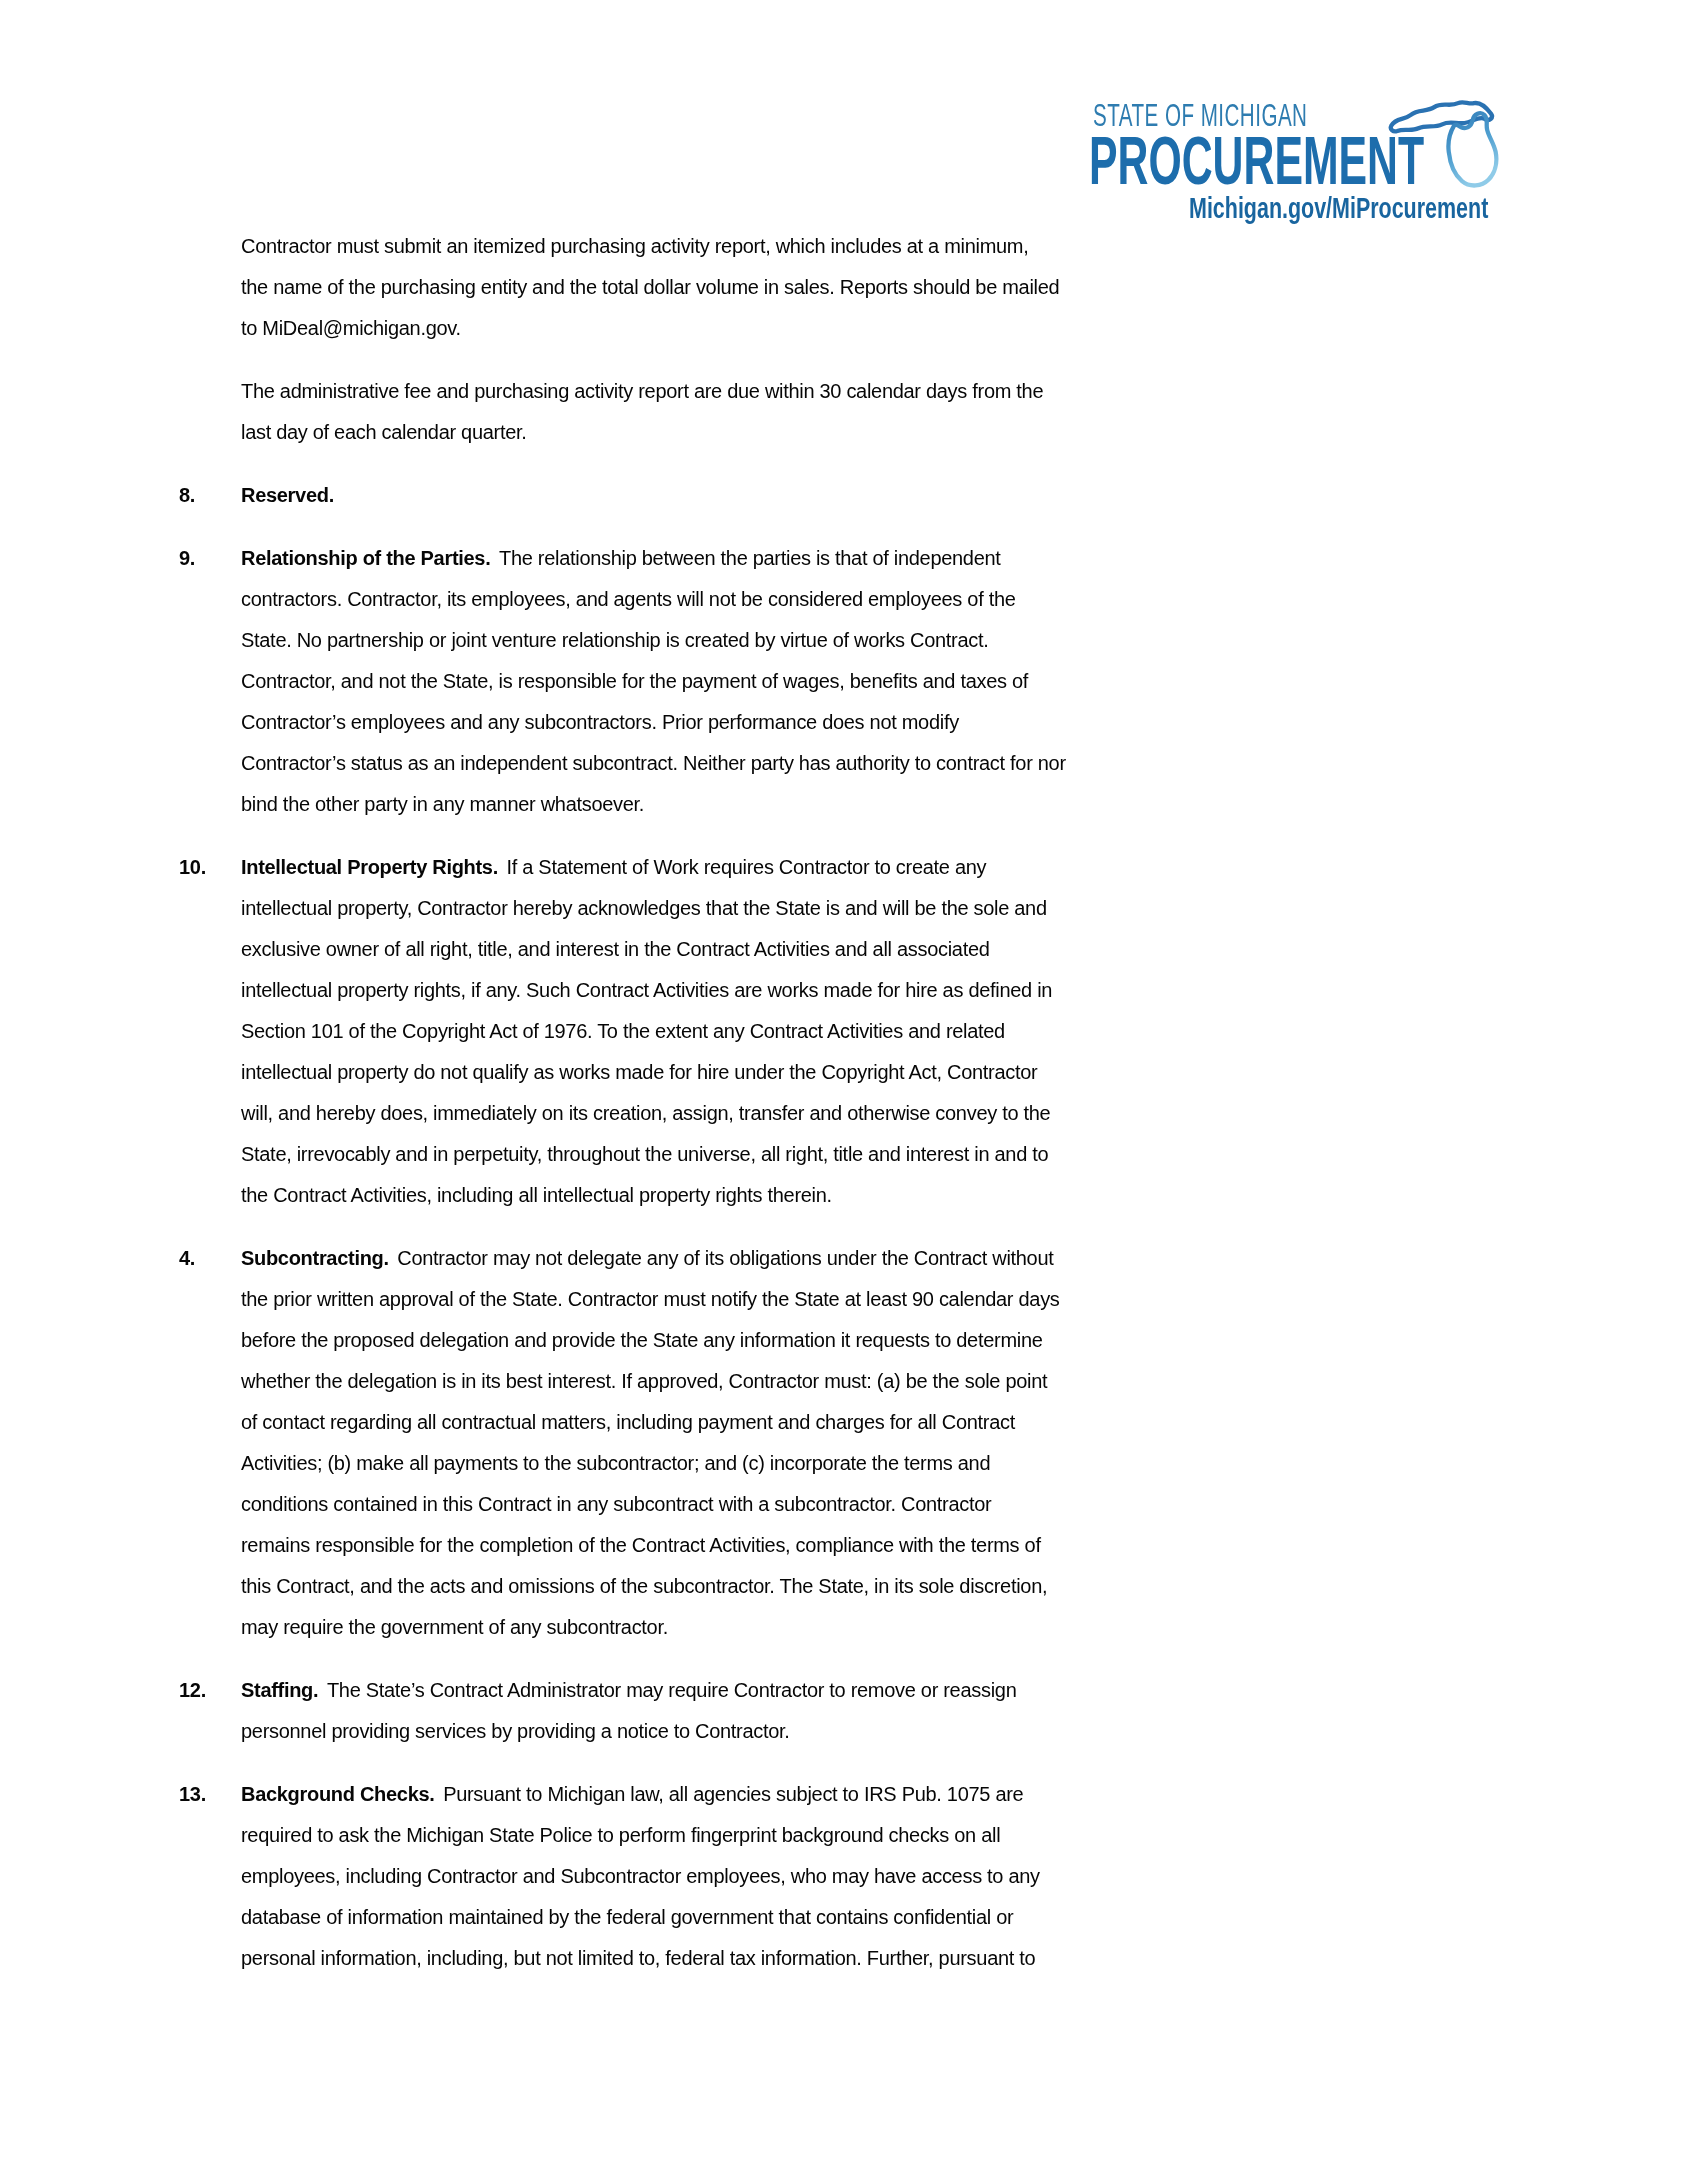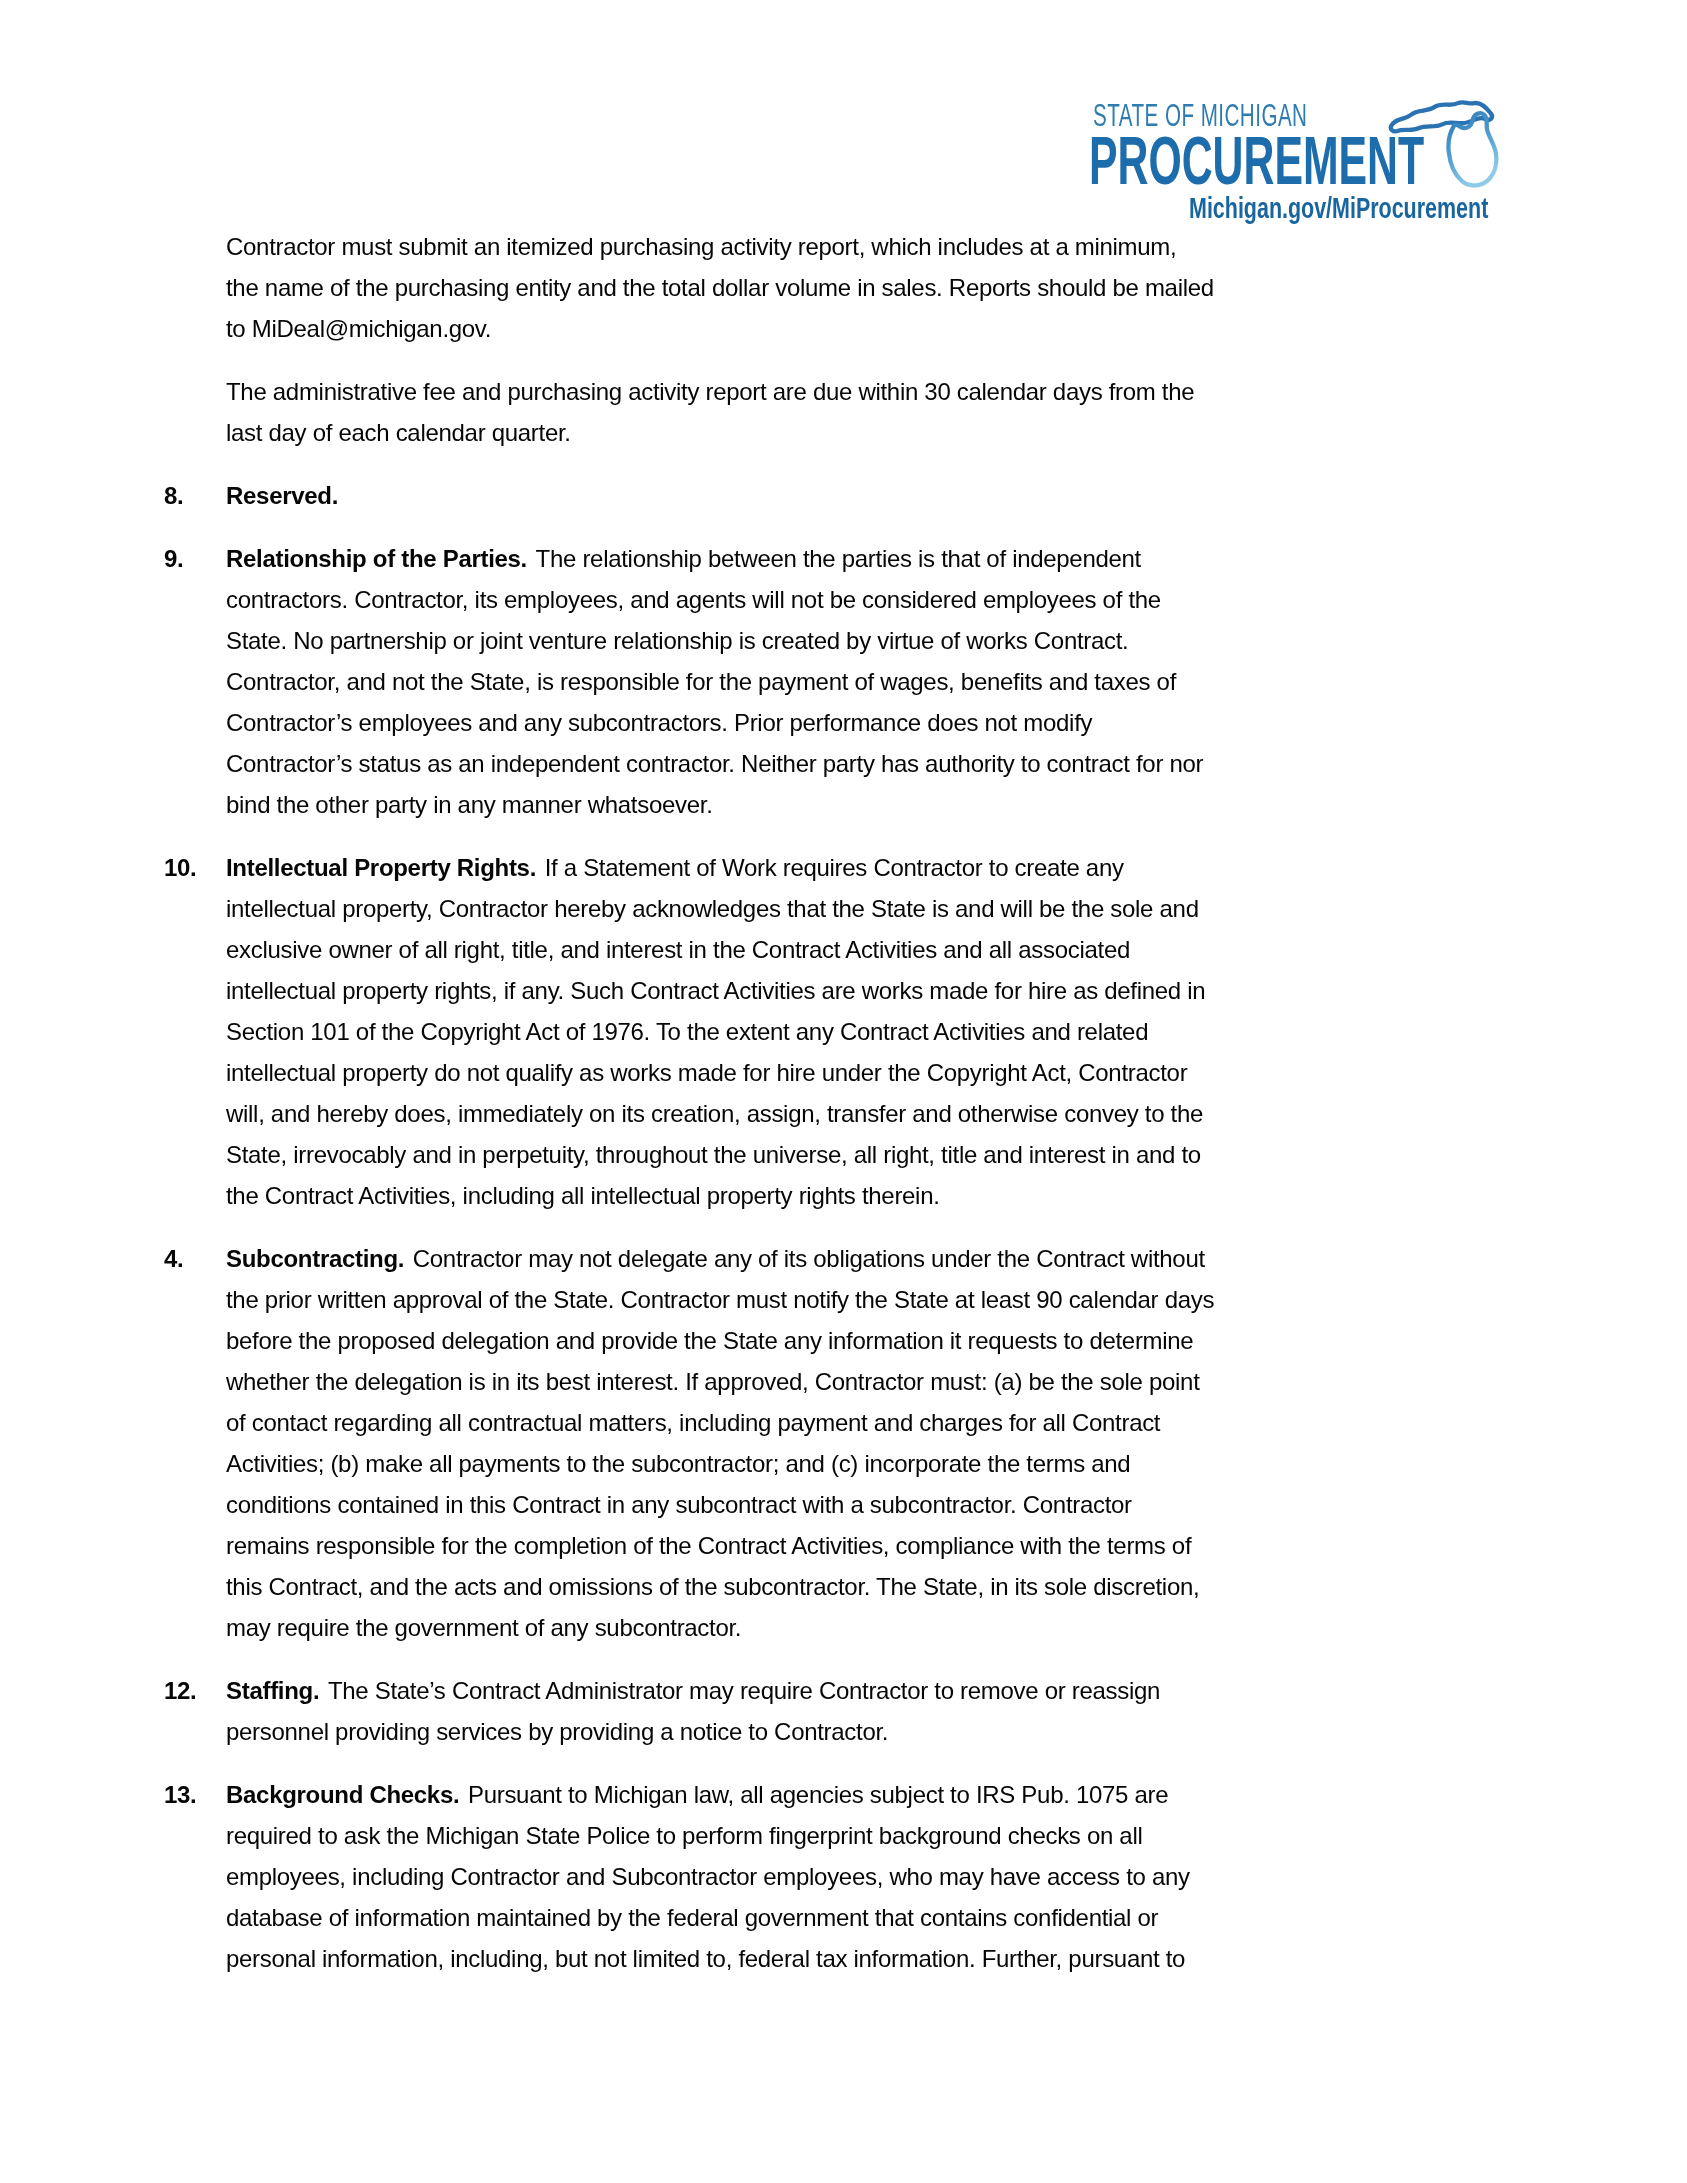--- a/index.html
+++ b/index.html
@@ -21,22 +21,22 @@
     transform:scaleX(0.62); transform-origin:0 0; white-space:nowrap;
   }
   .logo-url {
     position:absolute; left:1189px; top:194px; font-size:29px; line-height:1;
     font-weight:700; color:#19659f;
     transform:scaleX(0.74); transform-origin:0 0; white-space:nowrap;
   }
   .logo-map { position:absolute; left:1388px; top:90px; width:111px; height:103px; }
   
   .doc {
-    position:absolute; left:164px; top:226px; width:1456px;
-    font-size:24px; line-height:41px; letter-spacing:-0.3px;
+    position:absolute; left:179px; top:226px; width:1456px;
+    font-size:20px; line-height:41px; letter-spacing:-0.3px;
   }
   .block { margin-bottom:22px; }
   .block.paragraph { margin-left:62px; }
   .block.item { position:relative; padding-left:62px; }
   .num { position:absolute; left:0; top:0; font-weight:700; }
   .line { white-space:nowrap; height:41px; }
   .hd { font-weight:700; margin-right:8.6px; }
 </style>
 </head>
 <body>
@@ -84,21 +84,21 @@
         </div>
       </div>
       <div class="block item">
         <span class="num">9.</span>
         <div>
           <div class="line"><span class="hd">Relationship of the Parties.</span><span>The relationship between the parties is that of independent</span></div>
           <div class="line"><span>contractors. Contractor, its employees, and agents will not be considered employees of the</span></div>
           <div class="line"><span>State. No partnership or joint venture relationship is created by virtue of works Contract.</span></div>
           <div class="line"><span>Contractor, and not the State, is responsible for the payment of wages, benefits and taxes of</span></div>
           <div class="line"><span>Contractor’s employees and any subcontractors. Prior performance does not modify</span></div>
-          <div class="line"><span>Contractor’s status as an independent contractor. Neither party has authority to contract for nor</span></div>
+          <div class="line"><span>Contractor’s status as an independent subcontract. Neither party has authority to contract for nor</span></div>
           <div class="line"><span>bind the other party in any manner whatsoever.</span></div>
         </div>
       </div>
       <div class="block item">
         <span class="num">10.</span>
         <div>
           <div class="line"><span class="hd">Intellectual Property Rights.</span><span>If a Statement of Work requires Contractor to create any</span></div>
           <div class="line"><span>intellectual property, Contractor hereby acknowledges that the State is and will be the sole and</span></div>
           <div class="line"><span>exclusive owner of all right, title, and interest in the Contract Activities and all associated</span></div>
           <div class="line"><span>intellectual property rights, if any. Such Contract Activities are works made for hire as defined in</span></div>

